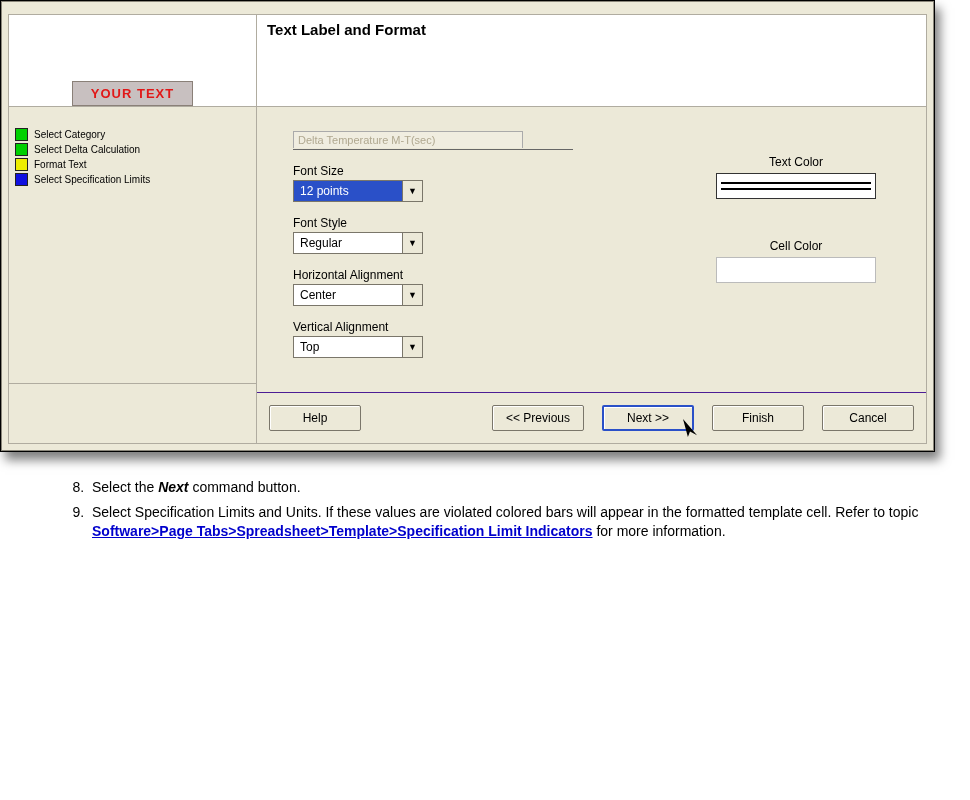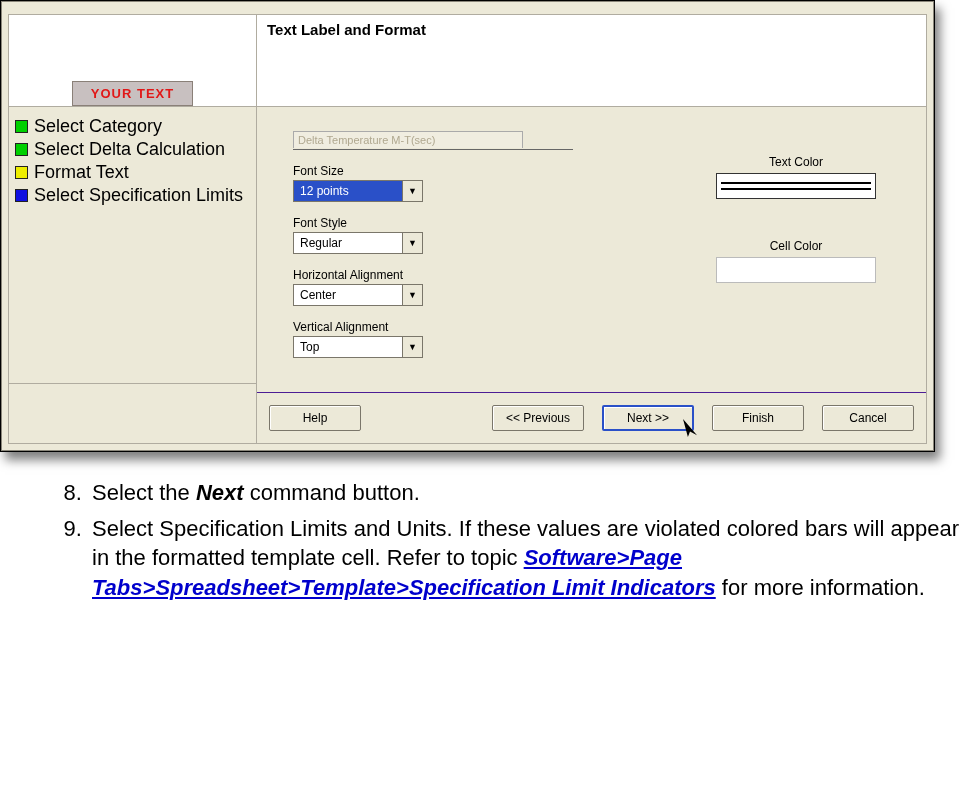--- a/index.html
+++ b/index.html
@@ -76,22 +76,22 @@
     border: 1px solid #8a8078;
     color: #e11818;
     font-weight: bold;
     font-size: 13px;
     letter-spacing: 1px;
     padding: 4px 18px;
   }
   .step-list {
     background: #ece9d8;
     flex: 1;
-    padding: 8px 6px;
-    font-size: 18px;
+    padding: 20px 6px;
+    font-size: 10px;
   }
   .step-item {
     display: flex;
     align-items: center;
     gap: 6px;
     padding: 1px 0;
     cursor: pointer;
   }
   .step-swatch {
     width: 13px;
@@ -240,33 +240,32 @@
     height: 18px;
     background:
       linear-gradient(45deg, transparent 48%, #000 48%, #000 52%, transparent 52%),
       linear-gradient(135deg, transparent 48%, #000 48%, #000 52%, transparent 52%);
     clip-path: polygon(0 0, 35% 100%, 50% 70%, 100% 90%, 0 0);
     background: #000;
   }
   .instructions {
     padding: 26px 10px 10px 60px;
     font-family: Arial, sans-serif;
-    font-size: 22px;
+    font-size: 14px;
     line-height: 1.35;
   }
   .instructions ol {
     margin: 0;
     padding-left: 28px;
   }
   .instructions li { margin-bottom: 6px; padding-left: 4px; }
   .em { font-style: italic; font-weight: bold; }
   .link {
     color: #0000cc;
     text-decoration: underline;
-    font-style: italic;
     font-weight: bold;
     cursor: pointer;
   }
 </style>
 </head>
 <body>
 
 <div class="dialog">
 
   <div class="body-area">

